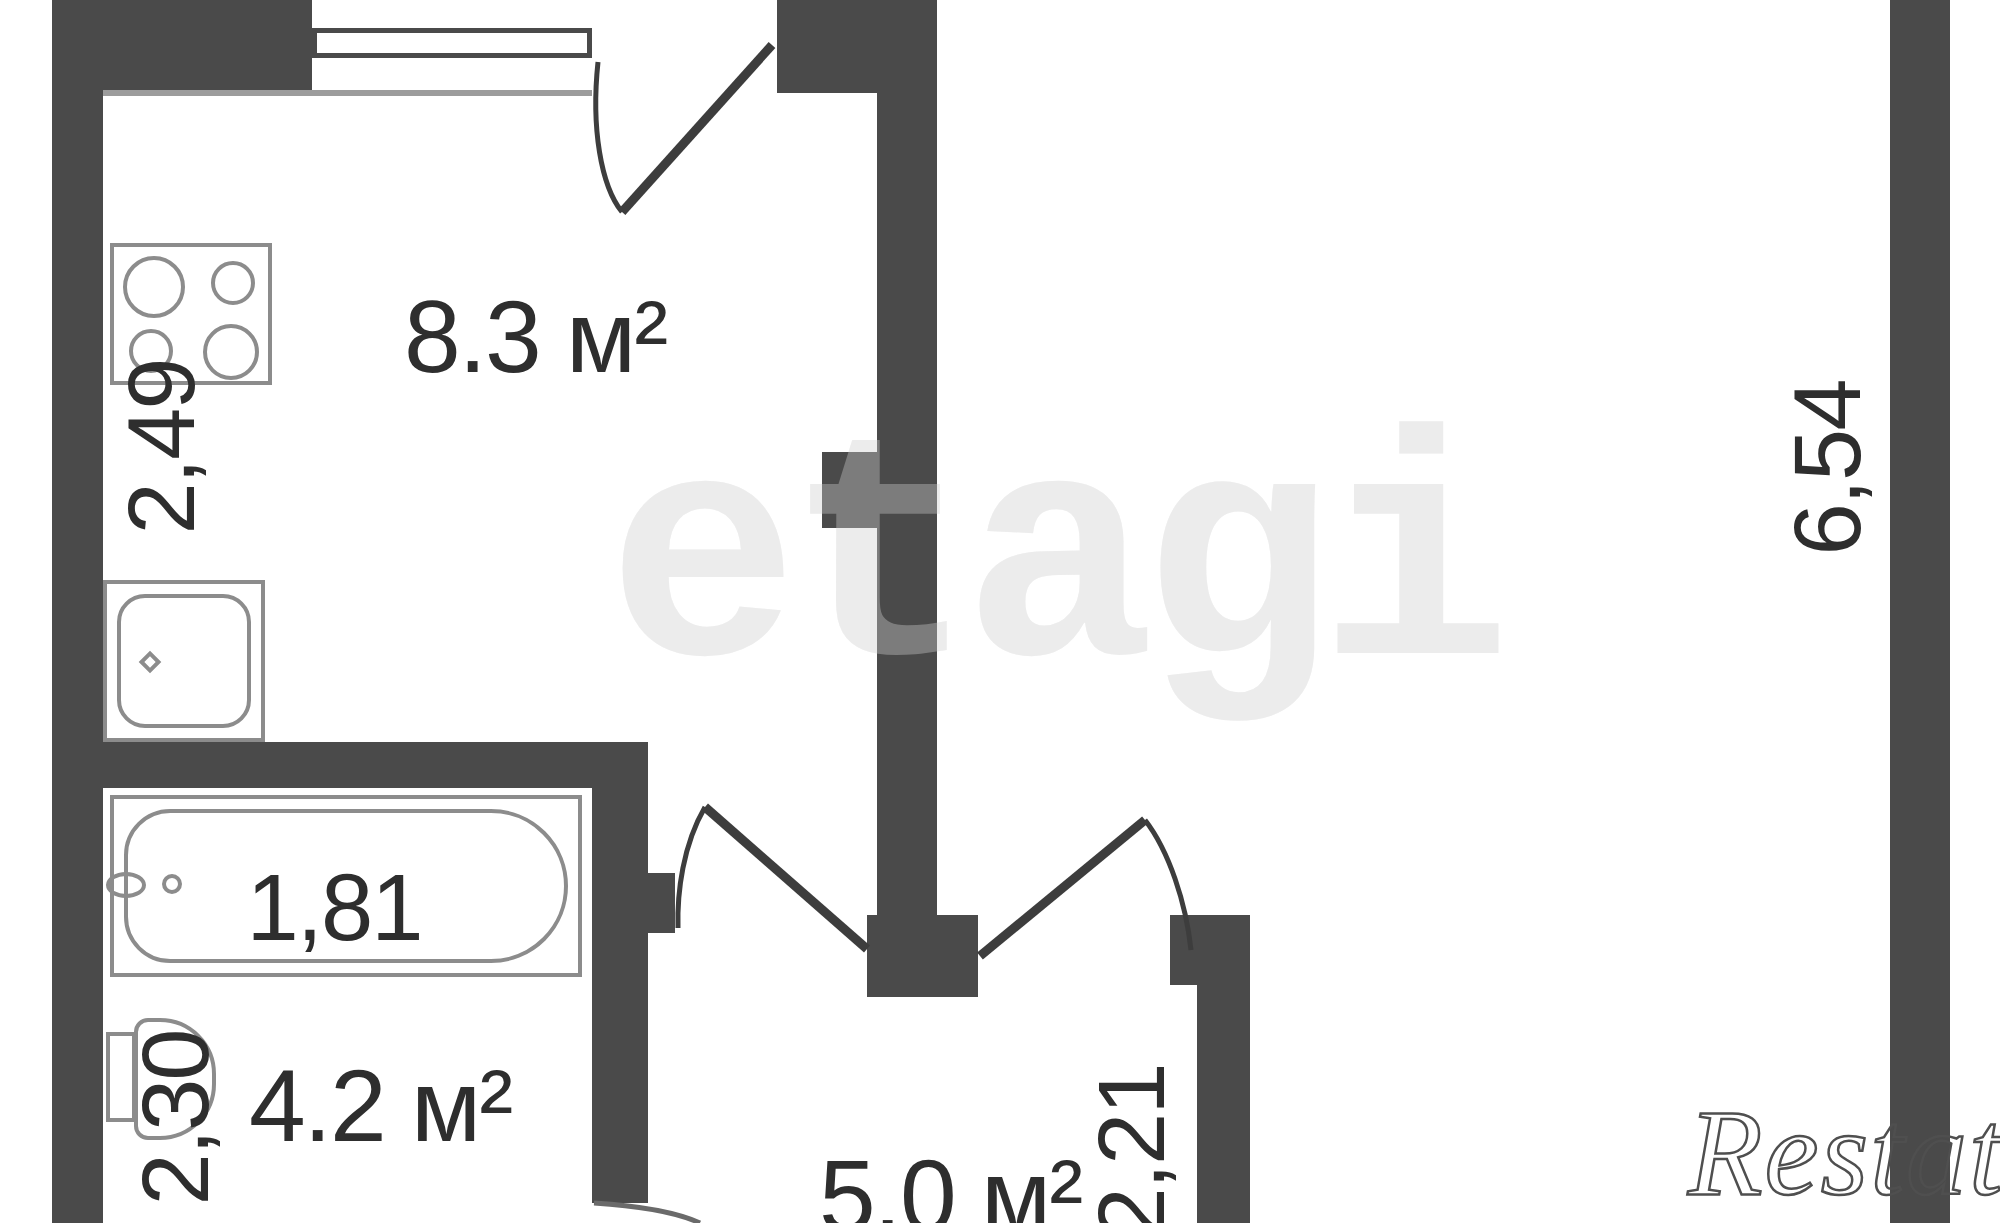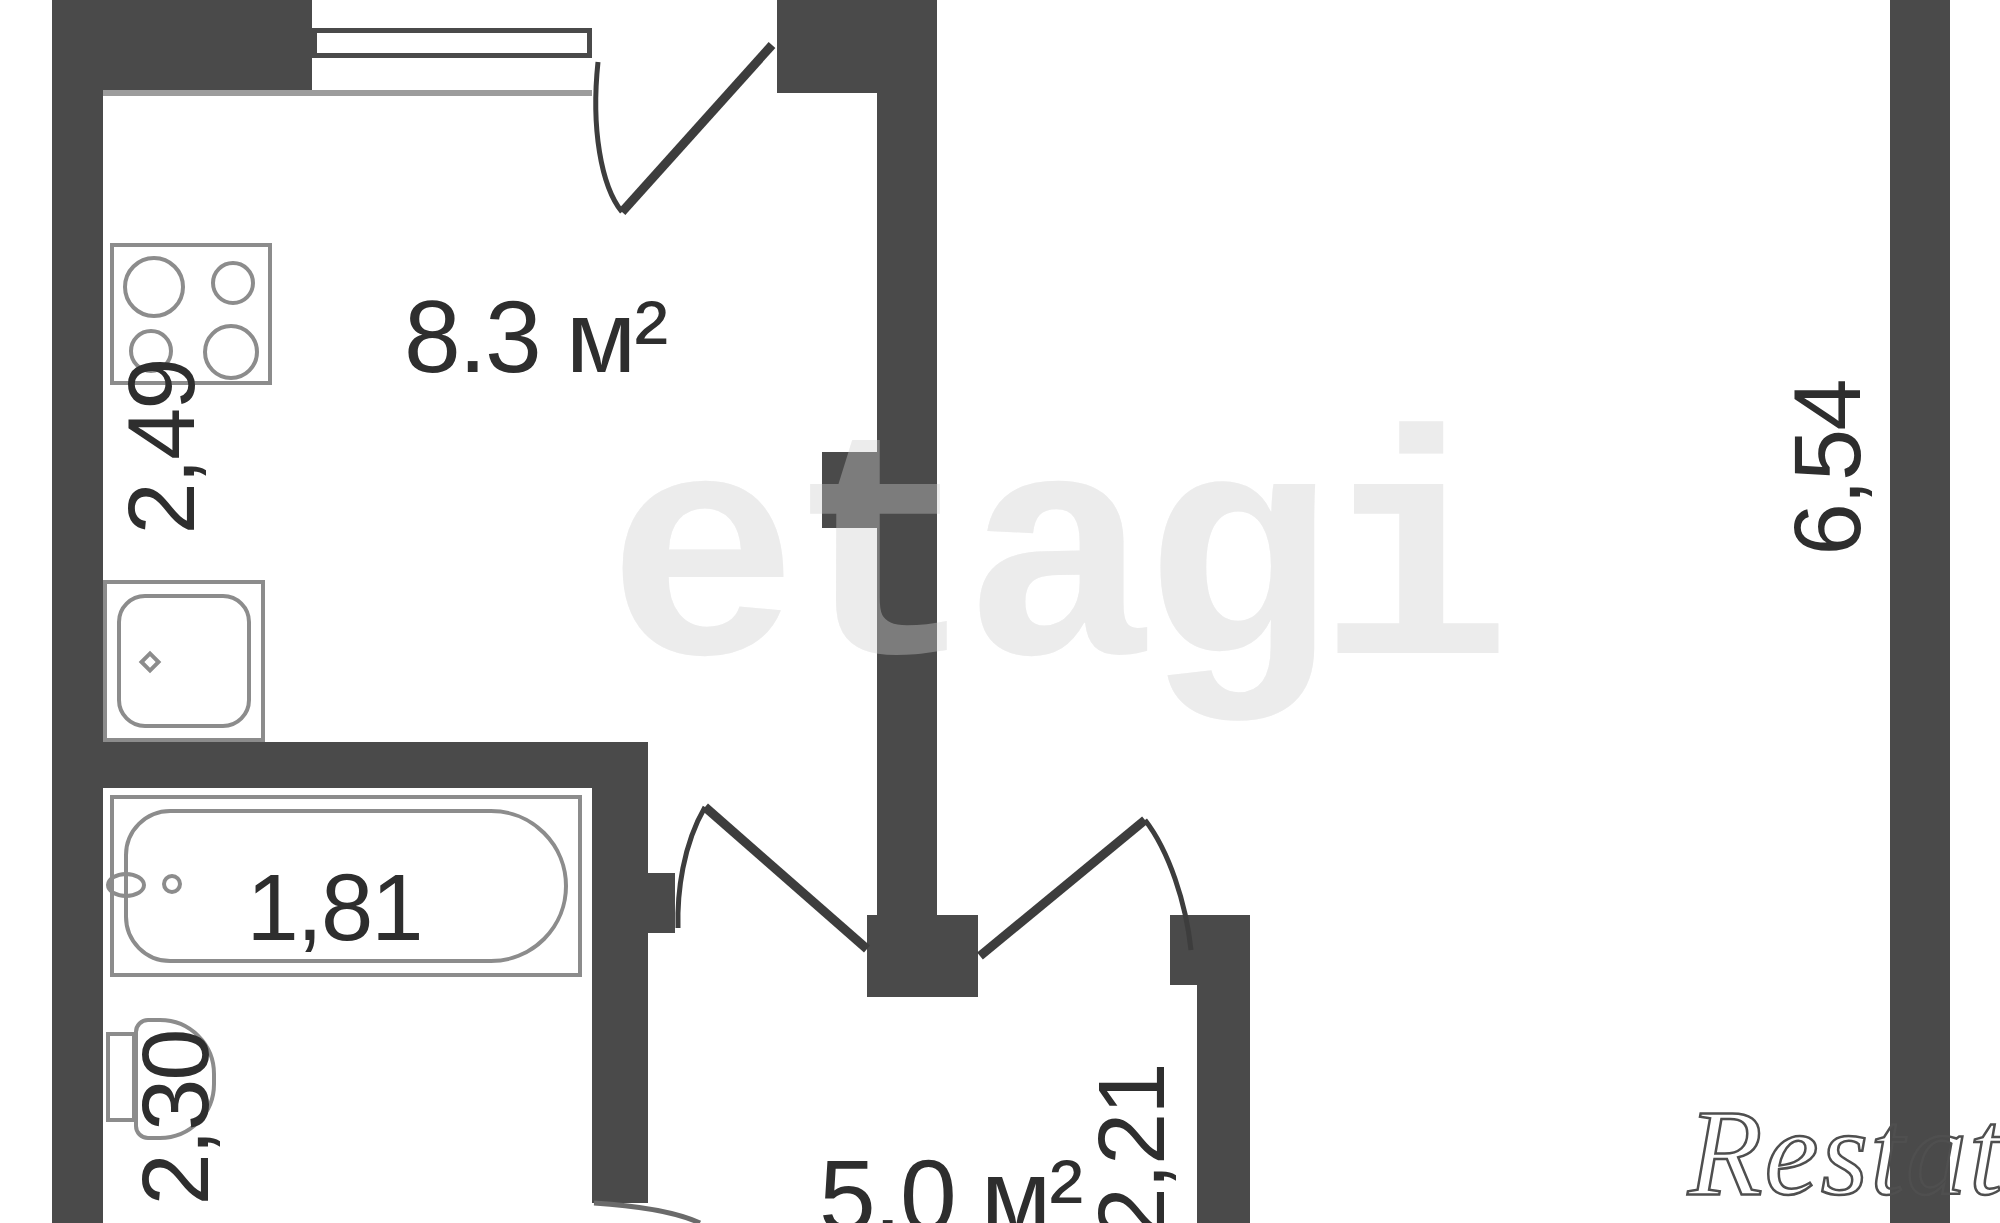--- a/index.html
+++ b/index.html
@@ -85,19 +85,20 @@
     <path d="M 1145 820 C 1169 851 1186 903 1191 950" stroke="#3d3d3d" stroke-width="5" fill="none"></path>
     <path d="M 594 1203 C 642 1206 678 1213 700 1223" stroke="#6a6a6a" stroke-width="5" fill="none"></path>
   </svg>
 
   <div class="wm-center wm2">etagi</div>
 
   <div class="label area" style="left:535px;top:337px;">8.3 м²</div>
   <div class="label dim rot" style="left:162px;top:447px;">2,49</div>
   <div class="label dim rot" style="left:1828px;top:468px;">6,54</div>
   <div class="label dim" style="left:334px;top:908px;">1,81</div>
+  <div class="label area" style="left:380px;top:1106px;">4.2 м²</div>
   <div class="label dim rot" style="left:176px;top:1118px;">2,30</div>
   <div class="label area" style="left:950px;top:1196px;">5.0 м²</div>
   <div class="label dim rot" style="left:1132px;top:1152px;">2,21</div>
 
   <div class="wm-brand">Restate</div>
 
 </div>
 
 </body></html>

